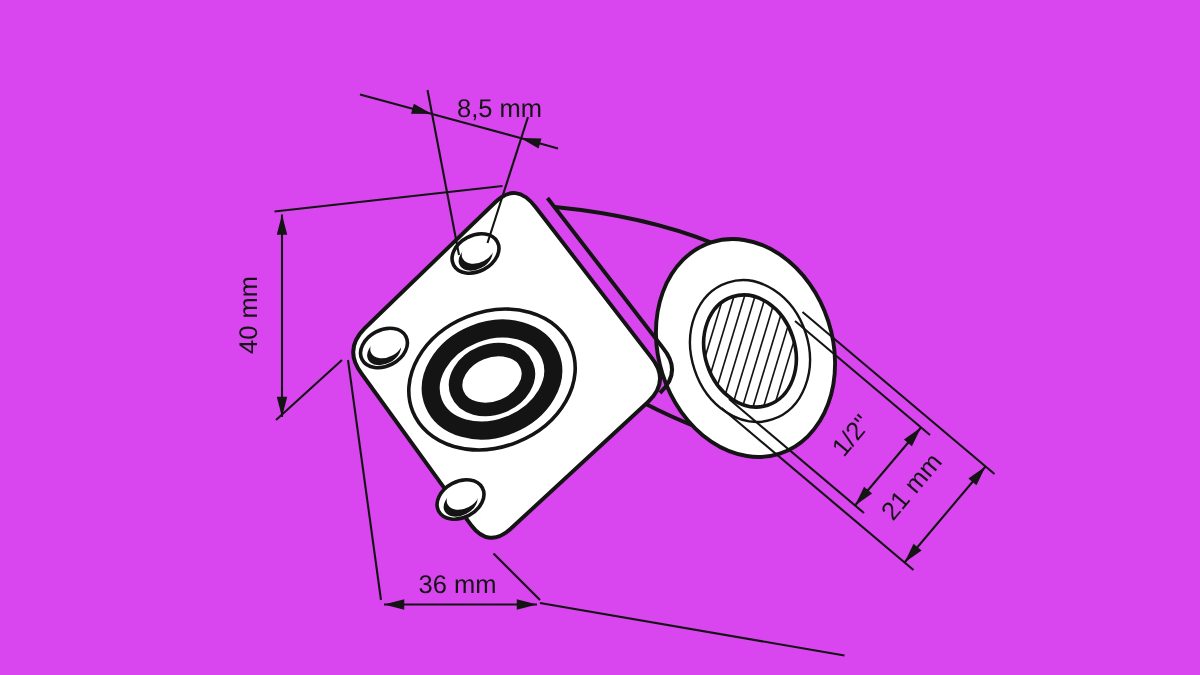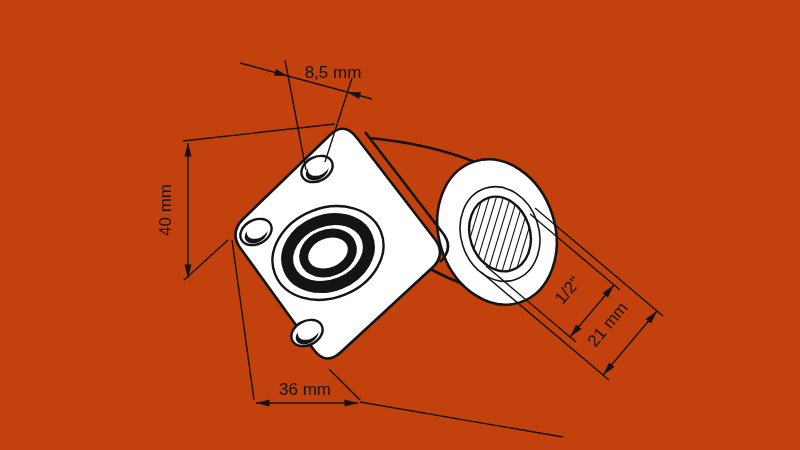--- a/index.html
+++ b/index.html
@@ -1,17 +1,17 @@
 <!DOCTYPE html>
 <html><head>
 <meta charset="utf-8">
 <style>
   html, body { margin: 0; padding: 0; }
   body { background: #f4f4f4; width: 800px; height: 450px; overflow: hidden; }
-  .stage { position: relative; width: 800px; height: 450px; background: #c2410c; }
+  .stage { position: relative; width: 800px; height: 450px; background: #d946ef; }
   svg { display: block; }
   text {
     font-family: "Liberation Sans", sans-serif;
     font-size: 17px;
     fill: #141414;
     stroke: none;
   }
 </style>
 </head>
 <body>

